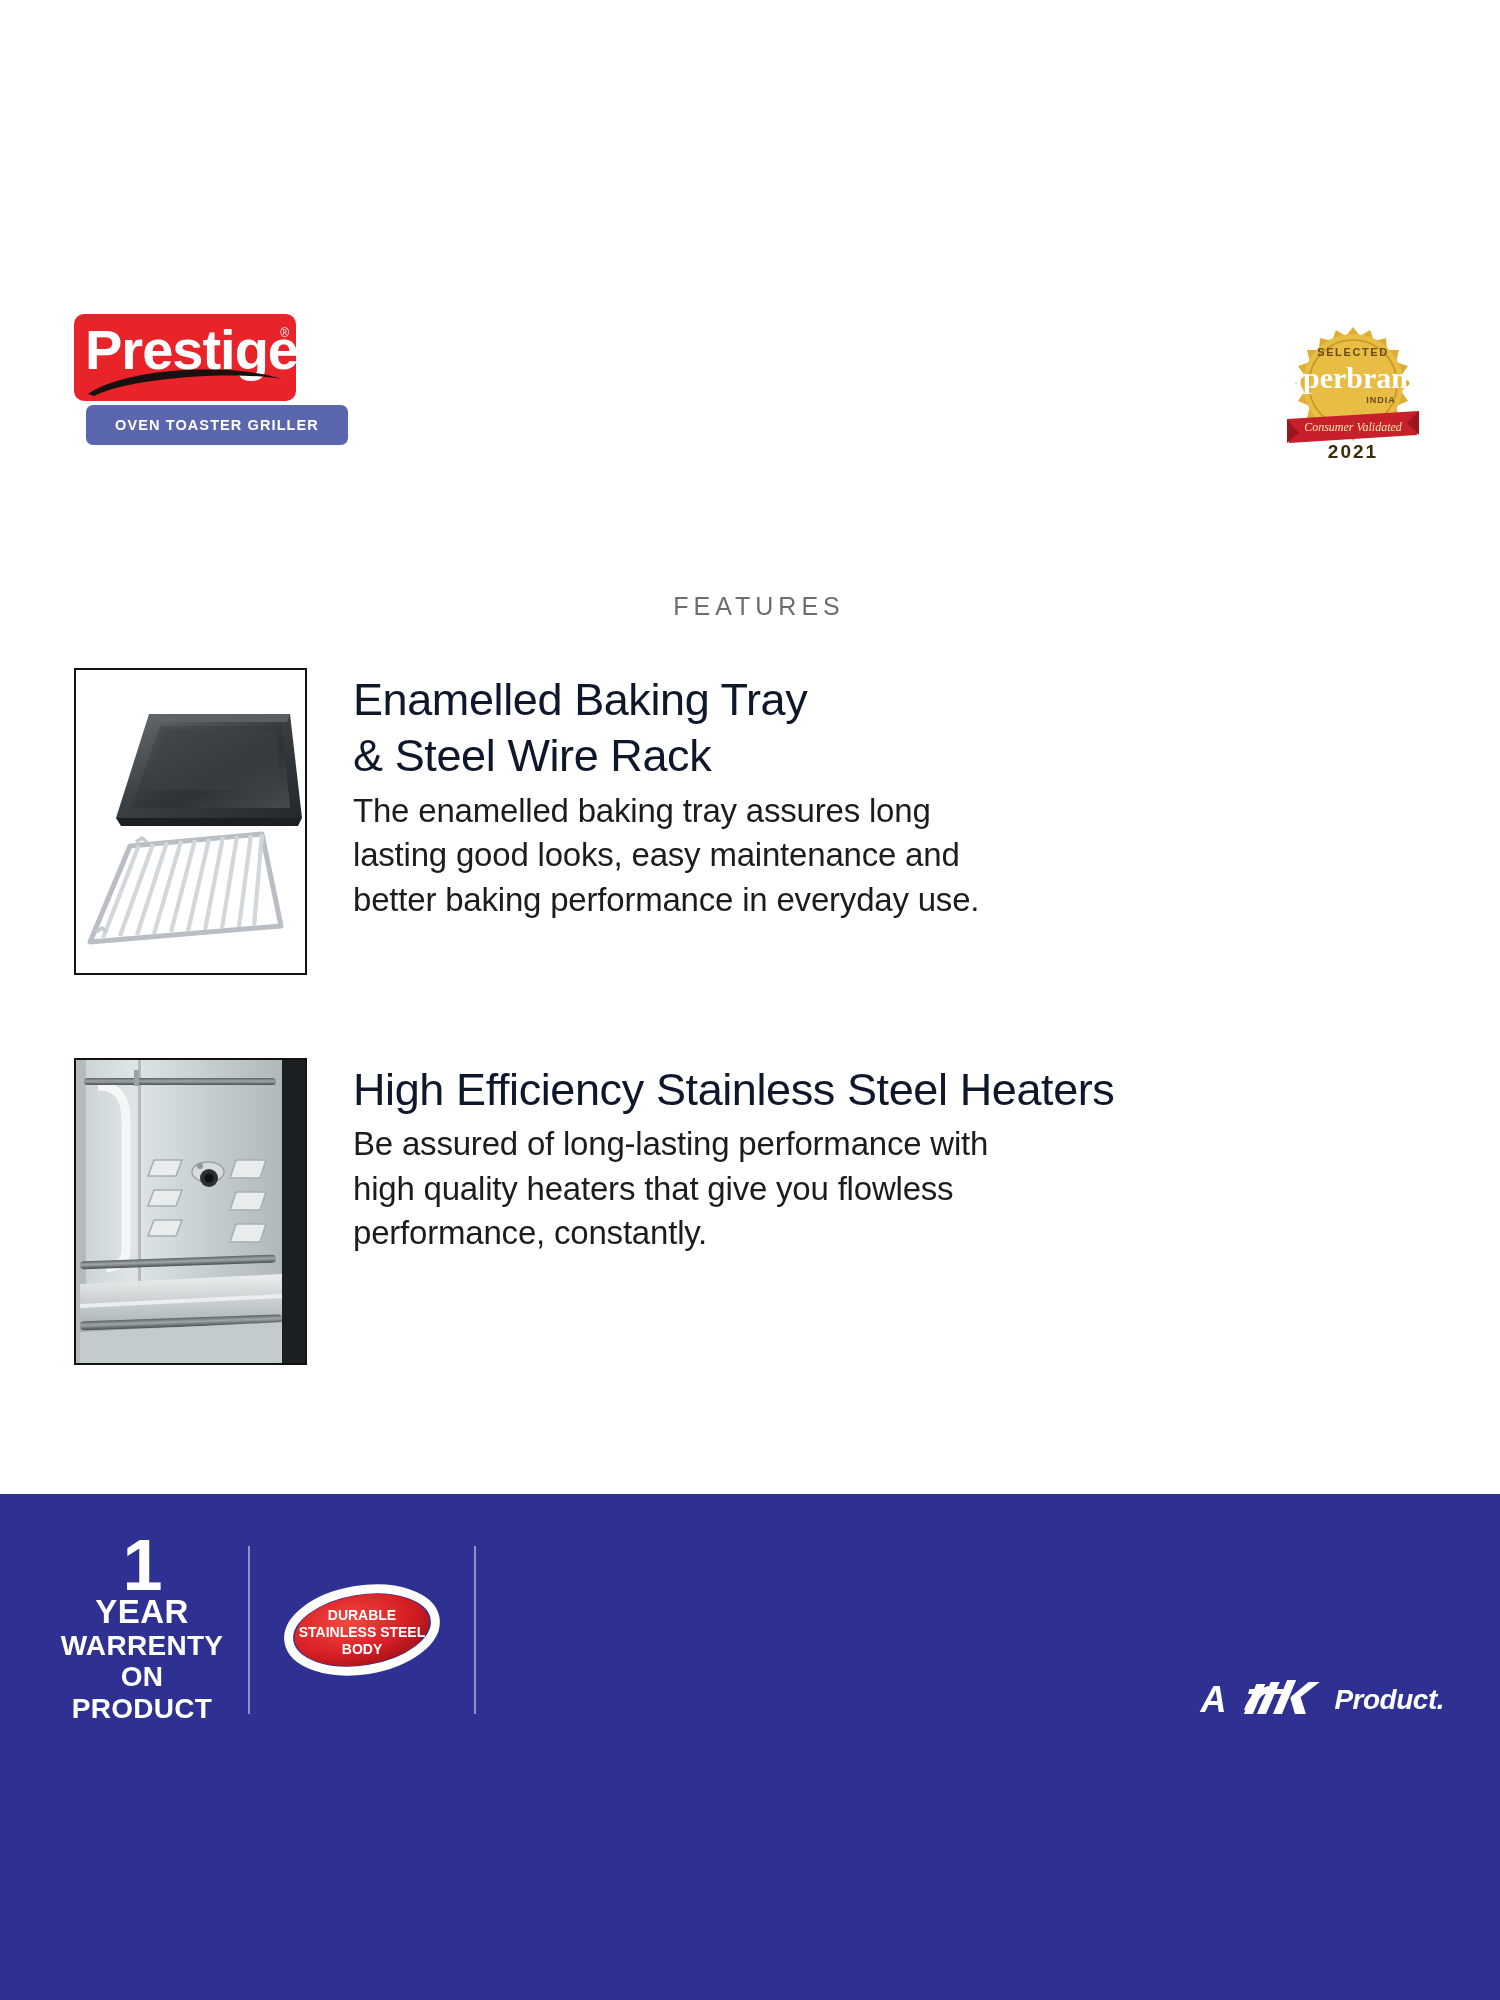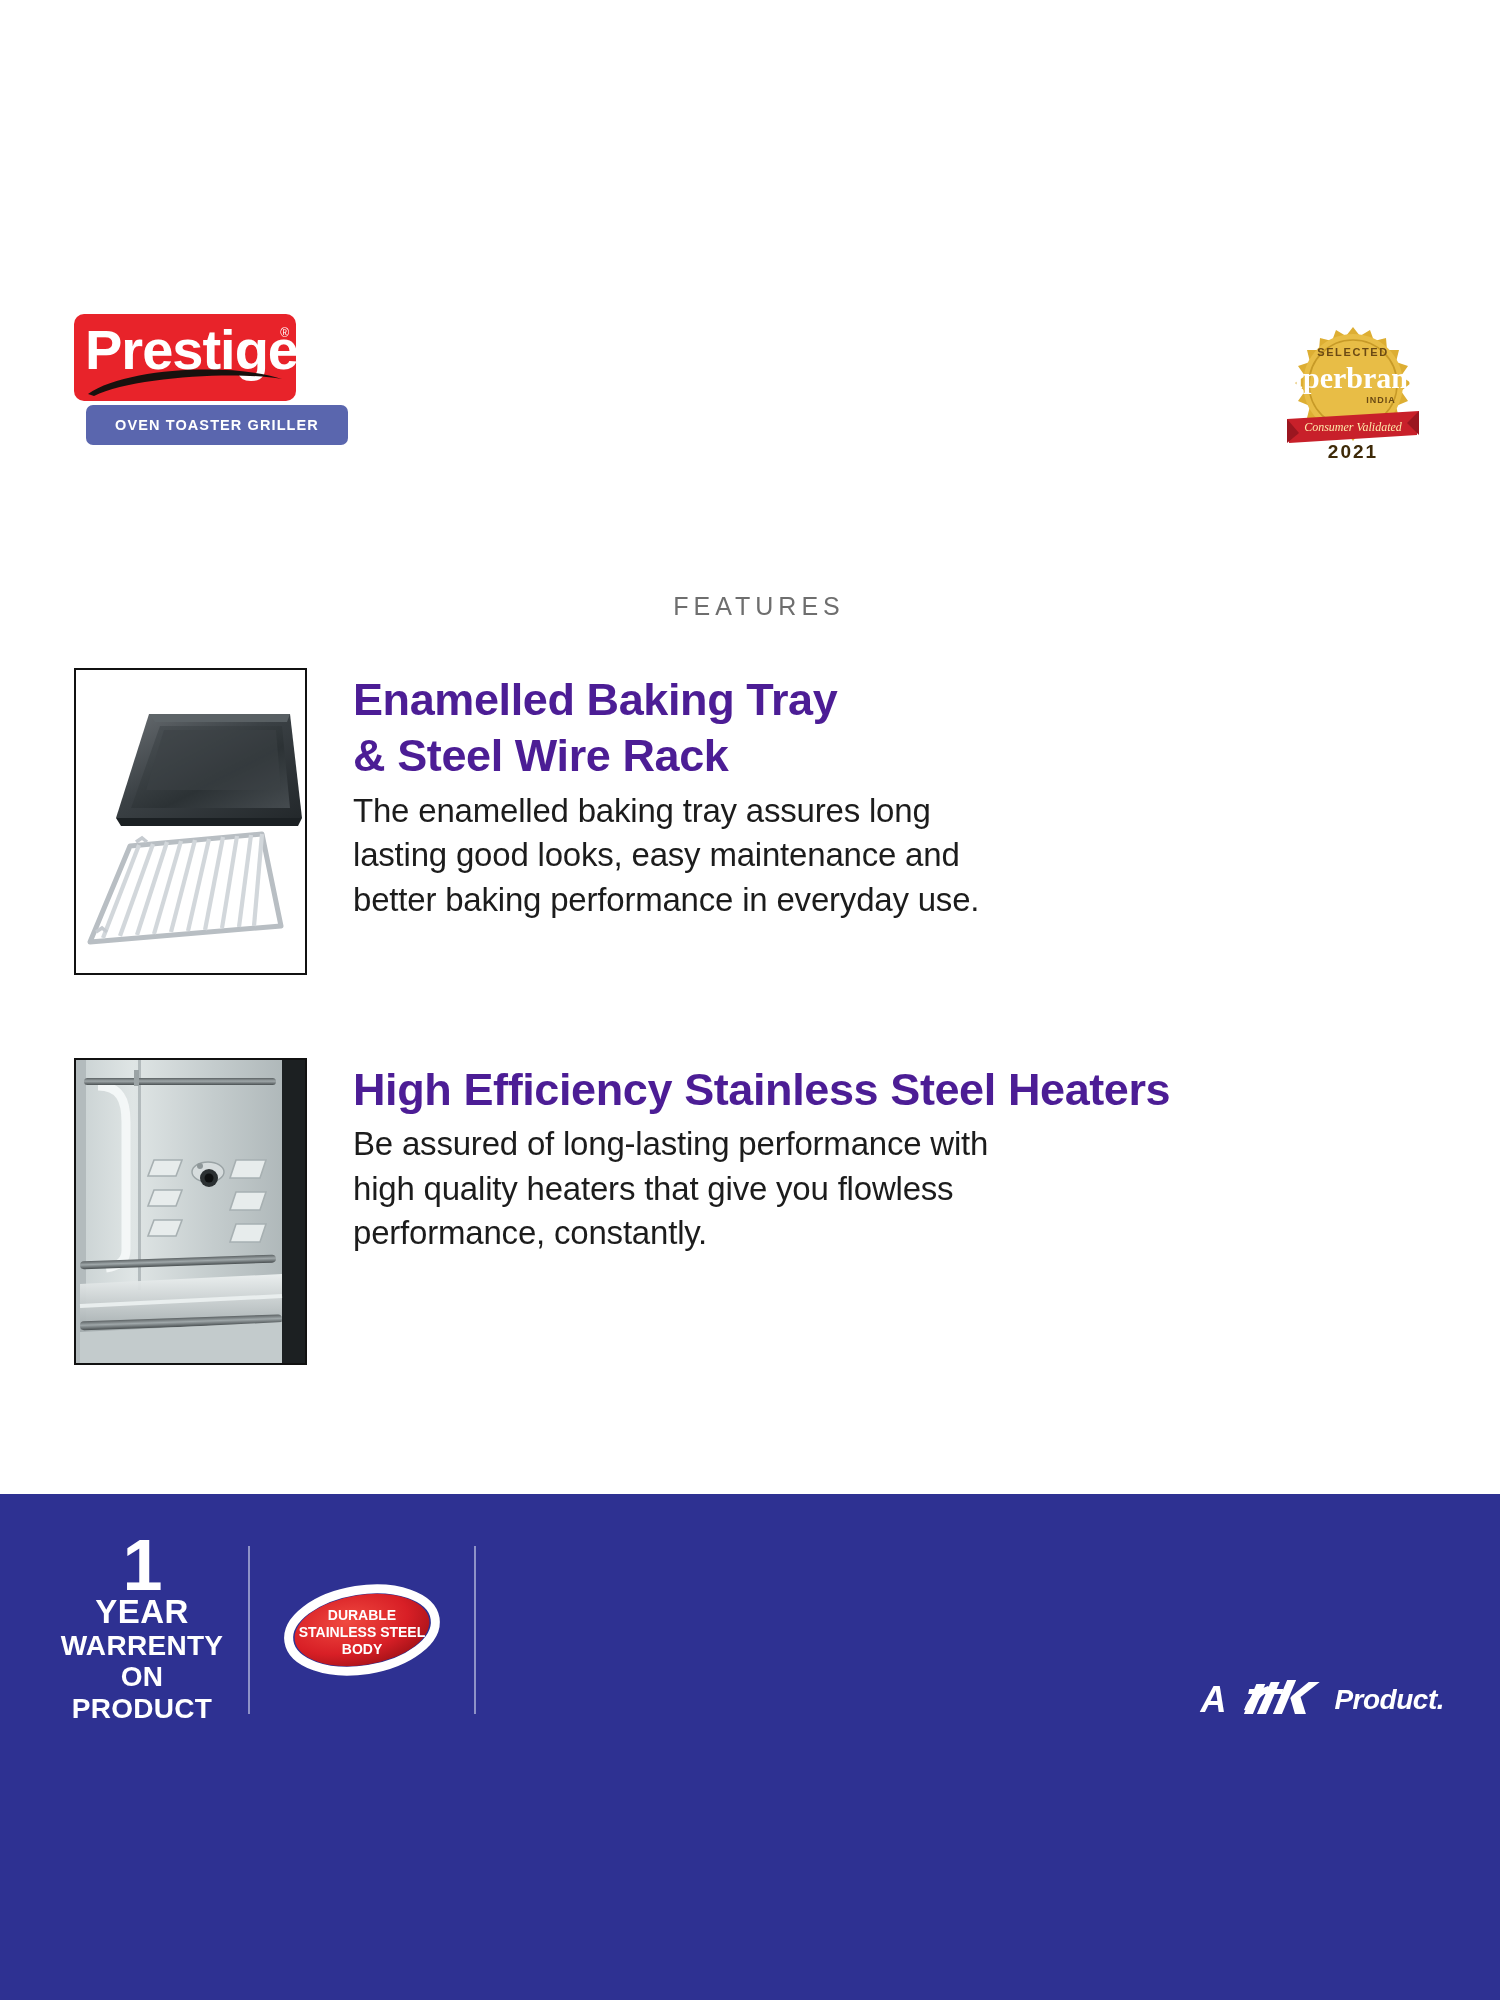--- a/index.html
+++ b/index.html
@@ -141,22 +141,22 @@
   }
   .thumb svg { display: block; width: 100%; height: 100%; }
 
   .feature-text {
     margin-left: 46px;
     padding-top: 4px;
   }
   .feature-title {
     font-size: 45px;
     line-height: 1.25;
-    font-weight: 700;
-    color: #4c1d95;
+    font-weight: 400;
+    color: #0f172a;
     letter-spacing: -0.4px;
     margin: 0 0 4px 0;
     white-space: pre-line;
   }
   .feature-body {
     font-size: 33px;
     line-height: 1.35;
     font-weight: 400;
     color: #1c1c1c;
     letter-spacing: -0.2px;

